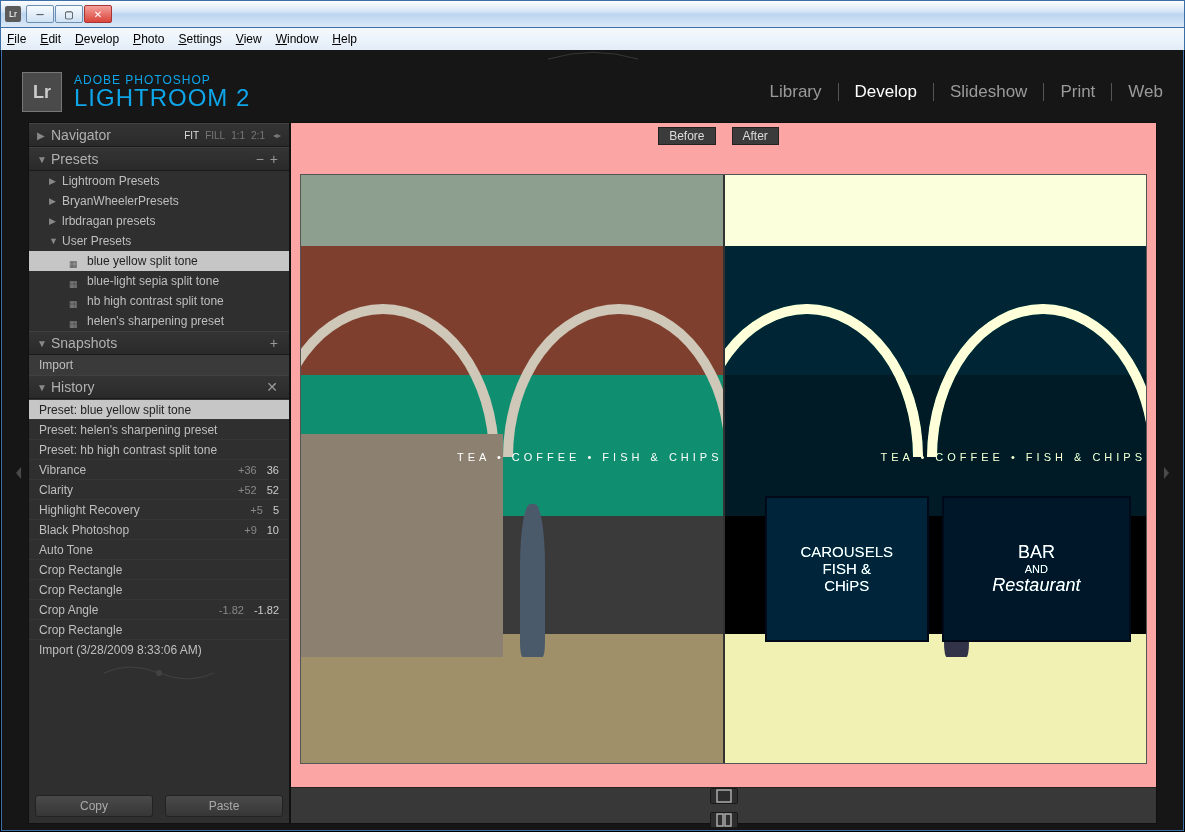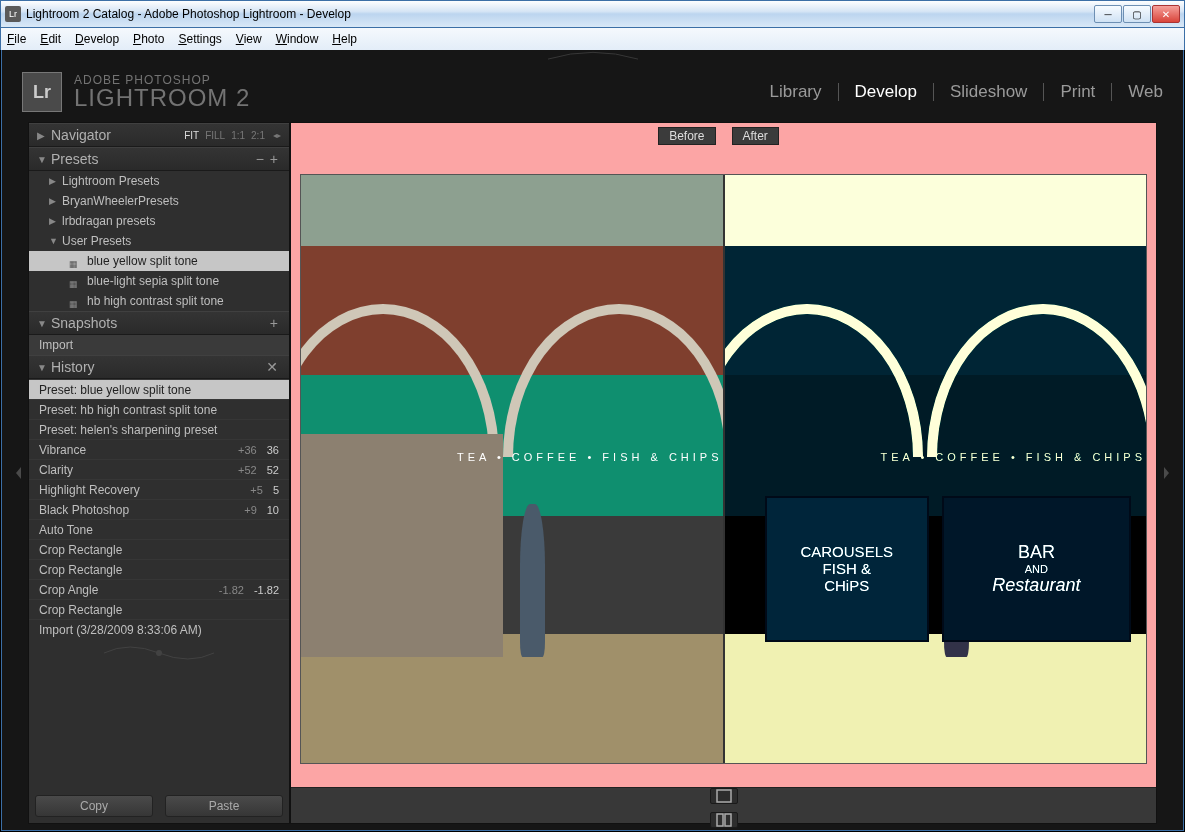--- a/index.html
+++ b/index.html
@@ -18,21 +18,21 @@
 .menubar span::first-letter { text-decoration:underline; }
 
 
 .lr { position:absolute; top:50px; left:1px; right:1px; bottom:1px; background:#161616; border:1px solid #3c6fa6; border-top:none; }
 .lr .top-flourish { height:10px; display:flex; justify-content:center; align-items:center;}
 .lr .top-flourish svg { width:90px; height:9px; }
 
 .idplate { height:60px; padding:4px 20px 0 20px; display:flex; align-items:center; justify-content:space-between; }
 .brand { display:flex; align-items:center; gap:12px;}
 .brand .logo { width:40px; height:40px; background:#4a4a4a; border:1px solid #777; display:flex; align-items:center; justify-content:center; color:#ccc; font-size:18px; font-weight:600;}
-.brand .txt { color:#737373; line-height:1;}
+.brand .txt { color:#0ea5e9; line-height:1;}
 .brand .txt .l1 { font-size:12px; letter-spacing:1px;}
 .brand .txt .l2 { font-size:24px; letter-spacing:1px;}
 .modules { display:flex; align-items:center; gap:16px; font-size:17px; color:#9a9a9a;}
 .modules .sep { width:1px; height:18px; background:#555;}
 .modules span[data-active="true"] { color:#fff; }
 
 .workspace { position:absolute; top:72px; left:6px; right:6px; bottom:6px; display:flex; }
 .collapse-tab { width:20px; background:#161616; display:flex; align-items:center; justify-content:center;}
 .collapse-tab svg { width:8px; height:14px; fill:#4a4a4a;}
 .left-panel { width:262px; background:#2f2f2f; display:flex; flex-direction:column; border:1px solid #111;}
@@ -112,21 +112,20 @@
 .tb-btn svg{ width:16px; height:14px; stroke:#aaa; fill:none; stroke-width:1.5;}
 .tb-sep{ width:1px; height:18px; background:#222;}
 .zoom-slider{ width:160px; height:4px; background:#222; border-radius:2px; position:relative; margin-left:8px;}
 .zoom-slider .thumb{ position:absolute; left:0; top:-4px; width:10px; height:12px; background:#888; border-radius:2px;}
 </style>
 </head>
 <body>
 
 <div class="win-titlebar">
   <div class="app-icon">Lr</div>
-  <div class="title">Lightroom 2 Catalog - Adobe Photoshop Lightroom - Develop</div>
   <div class="win-btns">
     <div class="win-btn">─</div>
     <div class="win-btn">▢</div>
     <div class="win-btn close">✕</div>
   </div>
 </div>
 
 <div class="menubar" id="menubar">
     <span><u>F</u>ile</span>
     <span><u>E</u>dit</span>
@@ -216,20 +215,24 @@
             <span>blue yellow split tone</span>
           </div>
           <div class="row d2">
             <span class="ico"></span>
             <span>blue-light sepia split tone</span>
           </div>
           <div class="row d2">
             <span class="ico"></span>
             <span>hb high contrast split tone</span>
           </div>
+          <div class="row d2">
+            <span class="ico"></span>
+            <span>helen's sharpening preset</span>
+          </div>
         </div>
 
       <div class="panel-header">
         <span class="tri">▼</span>
         <span>Snapshots</span>
         <span class="sp"></span>
         <span class="btn-sm">+</span>
       </div>
       <div class="simple-row">Import</div>
 
@@ -238,25 +241,25 @@
         <span>History</span>
         <span class="sp"></span>
         <span class="btn-sm">✕</span>
       </div>
       <div id="history-list">
           <div class="hist-row sel">
             <span>Preset: blue yellow split tone</span>
             <span class="sp"></span>
           </div>
           <div class="hist-row">
+            <span>Preset: helen's sharpening preset</span>
+            <span class="sp"></span>
+          </div>
+          <div class="hist-row">
             <span>Preset: hb high contrast split tone</span>
-            <span class="sp"></span>
-          </div>
-          <div class="hist-row">
-            <span>Preset: helen's sharpening preset</span>
             <span class="sp"></span>
           </div>
           <div class="hist-row">
             <span>Vibrance</span>
             <span class="sp"></span>
             <span class="v1">+36</span>
             <span class="v2">36</span>
           </div>
           <div class="hist-row">
             <span>Clarity</span>

